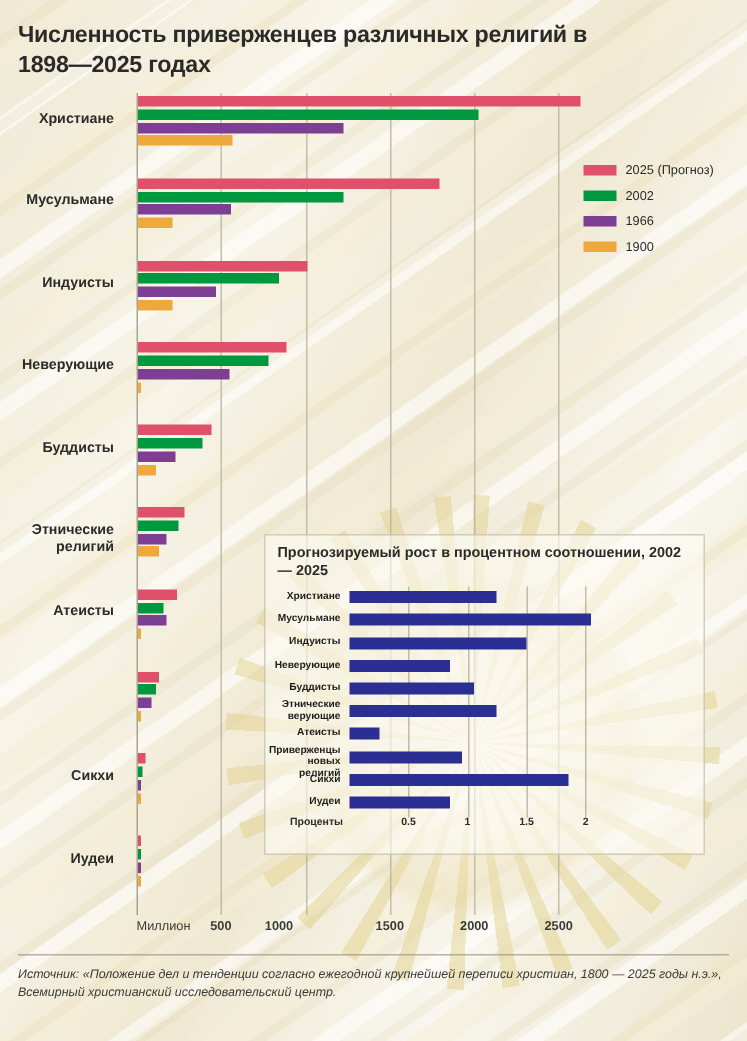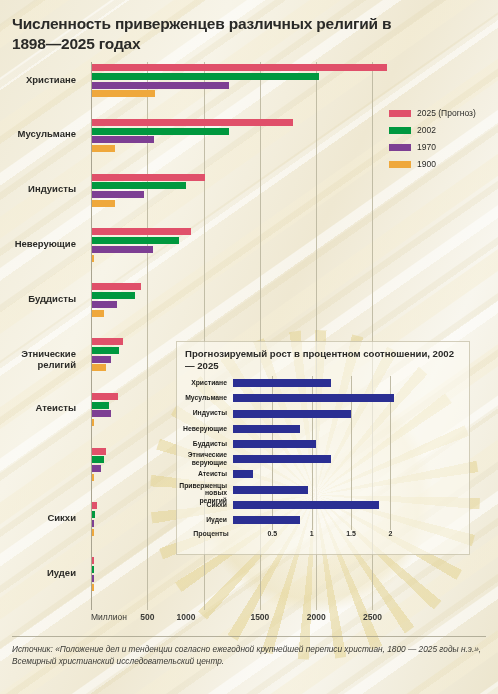--- a/index.html
+++ b/index.html
@@ -88,21 +88,21 @@
   
   #xlabels{position:absolute;left:0;top:612px;width:498px;height:18px;}
   #xlabels span{
     position:absolute;font-size:8.5px;color:#3a3a36;font-weight:bold;
     transform:translateX(-50%);white-space:nowrap;
   }
   #xlabels span.unit{font-weight:normal;}
 
   
   #inner{
-    position:absolute;left:176px;top:341px;width:292px;height:212px;
+    position:absolute;left:176px;top:356px;width:292px;height:212px;
     background:rgba(252,250,242,0.62);
     border:1px solid rgba(176,170,140,0.55);
   }
   #innerTitle{
     position:absolute;left:8px;top:6px;width:276px;
     font-size:9.6px;font-weight:bold;color:#2a2a28;line-height:1.3;
   }
   #innerPlot{position:absolute;left:56px;top:34px;width:181px;height:152px;}
   .igrid{position:absolute;top:0;bottom:-2px;width:1px;background:#b2ad93;opacity:.8;}
   .ibar{position:absolute;height:8px;background:#2b2f93;}
@@ -142,21 +142,21 @@
     <div class="lgrow">
       <div class="lgsw" style="background: rgb(224, 80, 106);"></div>
       <div class="lgtx">2025 (Прогноз)</div>
     </div>
     <div class="lgrow">
       <div class="lgsw" style="background: rgb(0, 152, 63);"></div>
       <div class="lgtx">2002</div>
     </div>
     <div class="lgrow">
       <div class="lgsw" style="background: rgb(125, 63, 147);"></div>
-      <div class="lgtx">1970</div>
+      <div class="lgtx">1966</div>
     </div>
     <div class="lgrow">
       <div class="lgsw" style="background: rgb(239, 168, 60);"></div>
       <div class="lgtx">1900</div>
     </div>
   </div>
 
 <div id="catcol">
     <div class="catlabel" style="top: 12.6px; right: 8px;">Христиане</div>
     <div class="catlabel" style="top: 67.4px; right: 8px;">Мусульмане</div>

